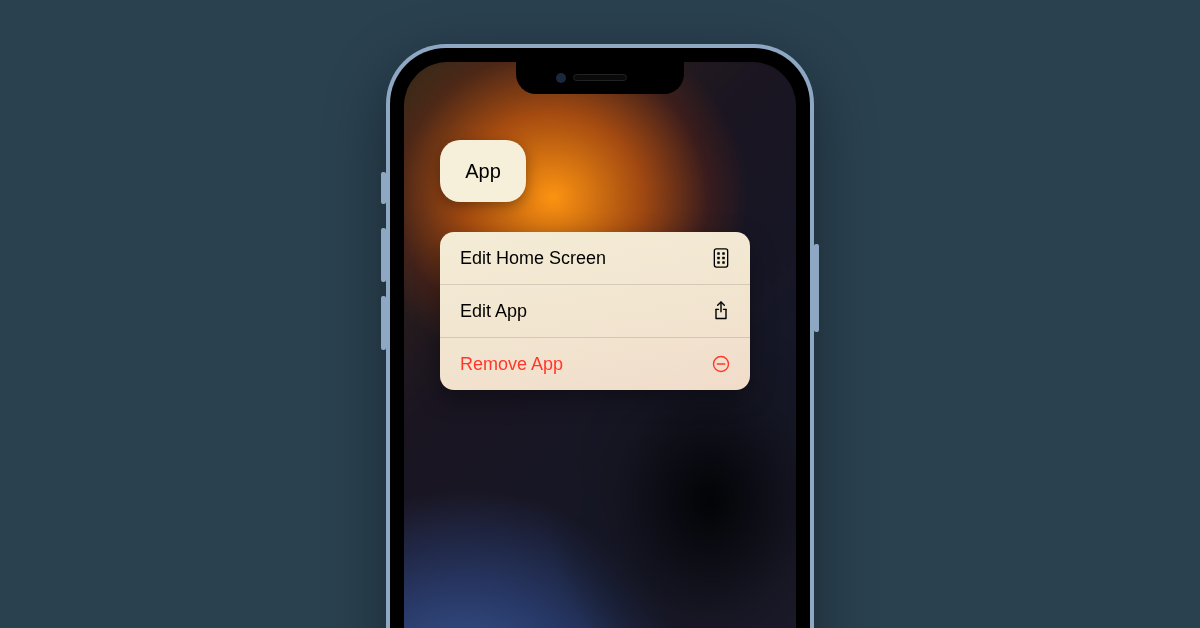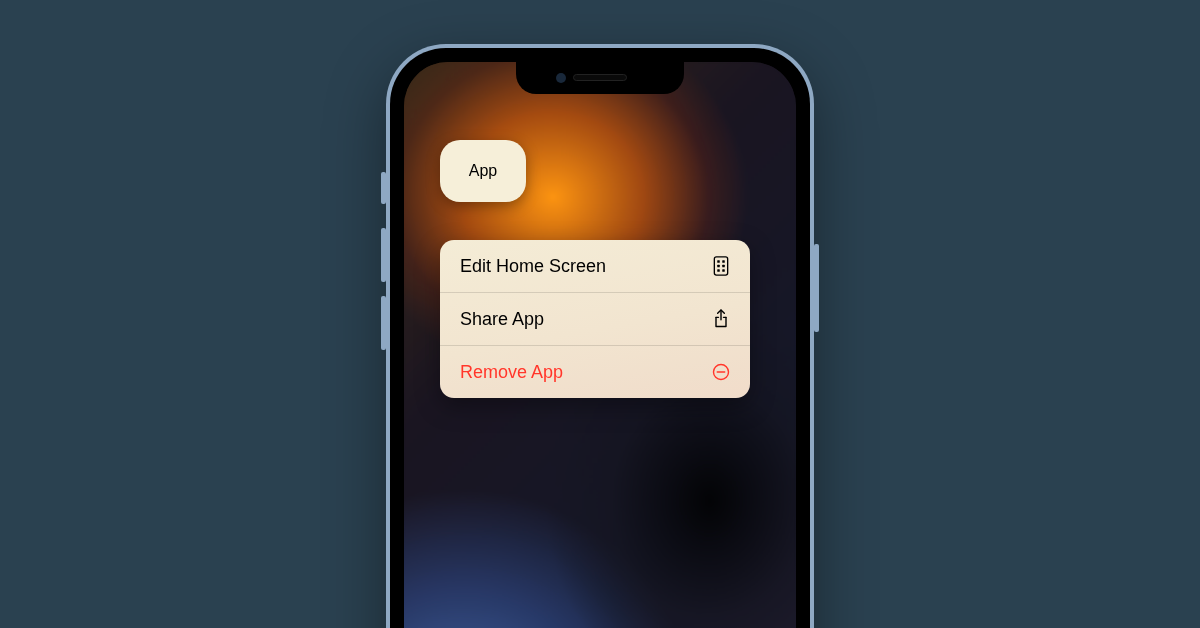--- a/index.html
+++ b/index.html
@@ -100,27 +100,27 @@
       top: 78px;
       left: 36px;
       width: 86px;
       height: 62px;
       background: #f5efdb;
       border-radius: 20px;
       display: flex;
       align-items: center;
       justify-content: center;
       box-shadow: 0 4px 14px rgba(0,0,0,0.35);
-      font-size: 16px;
+      font-size: 20px;
       font-weight: 400;
       color: #000;
     }
     .context-menu {
       position: absolute;
-      top: 178px;
+      top: 170px;
       left: 36px;
       width: 310px;
       border-radius: 14px;
       overflow: hidden;
       box-shadow: 0 8px 24px rgba(0,0,0,0.35);
       background: linear-gradient(170deg, #f3ecd8 0%, #f1e5d2 55%, #efdccc 100%);
     }
     .menu-item {
       display: flex;
       align-items: center;
@@ -179,21 +179,21 @@
               <rect x="7.5" y="6" width="3" height="3" rx="0.6" fill="#000" stroke="none"></rect>
               <rect x="13.5" y="6" width="3" height="3" rx="0.6" fill="#000" stroke="none"></rect>
               <rect x="7.5" y="11.5" width="3" height="3" rx="0.6" fill="#000" stroke="none"></rect>
               <rect x="13.5" y="11.5" width="3" height="3" rx="0.6" fill="#000" stroke="none"></rect>
               <rect x="7.5" y="17" width="3" height="3" rx="0.6" fill="#000" stroke="none"></rect>
               <rect x="13.5" y="17" width="3" height="3" rx="0.6" fill="#000" stroke="none"></rect>
             </svg>
           </span>
         </div>
         <div class="menu-item">
-          <span>Share App</span>
+          <span>Edit App</span>
           <span class="menu-icon">
             <svg viewBox="0 0 24 26" fill="none" stroke="#000" stroke-width="1.7" stroke-linecap="round" stroke-linejoin="round">
               <path d="M12 2.5 L12 14"></path>
               <path d="M8 6 L12 2.2 L16 6"></path>
               <path d="M6 11 L6 22 L18 22 L18 11"></path>
               <path d="M6 11 L9 11"></path>
               <path d="M15 11 L18 11"></path>
             </svg>
           </span>
         </div>

